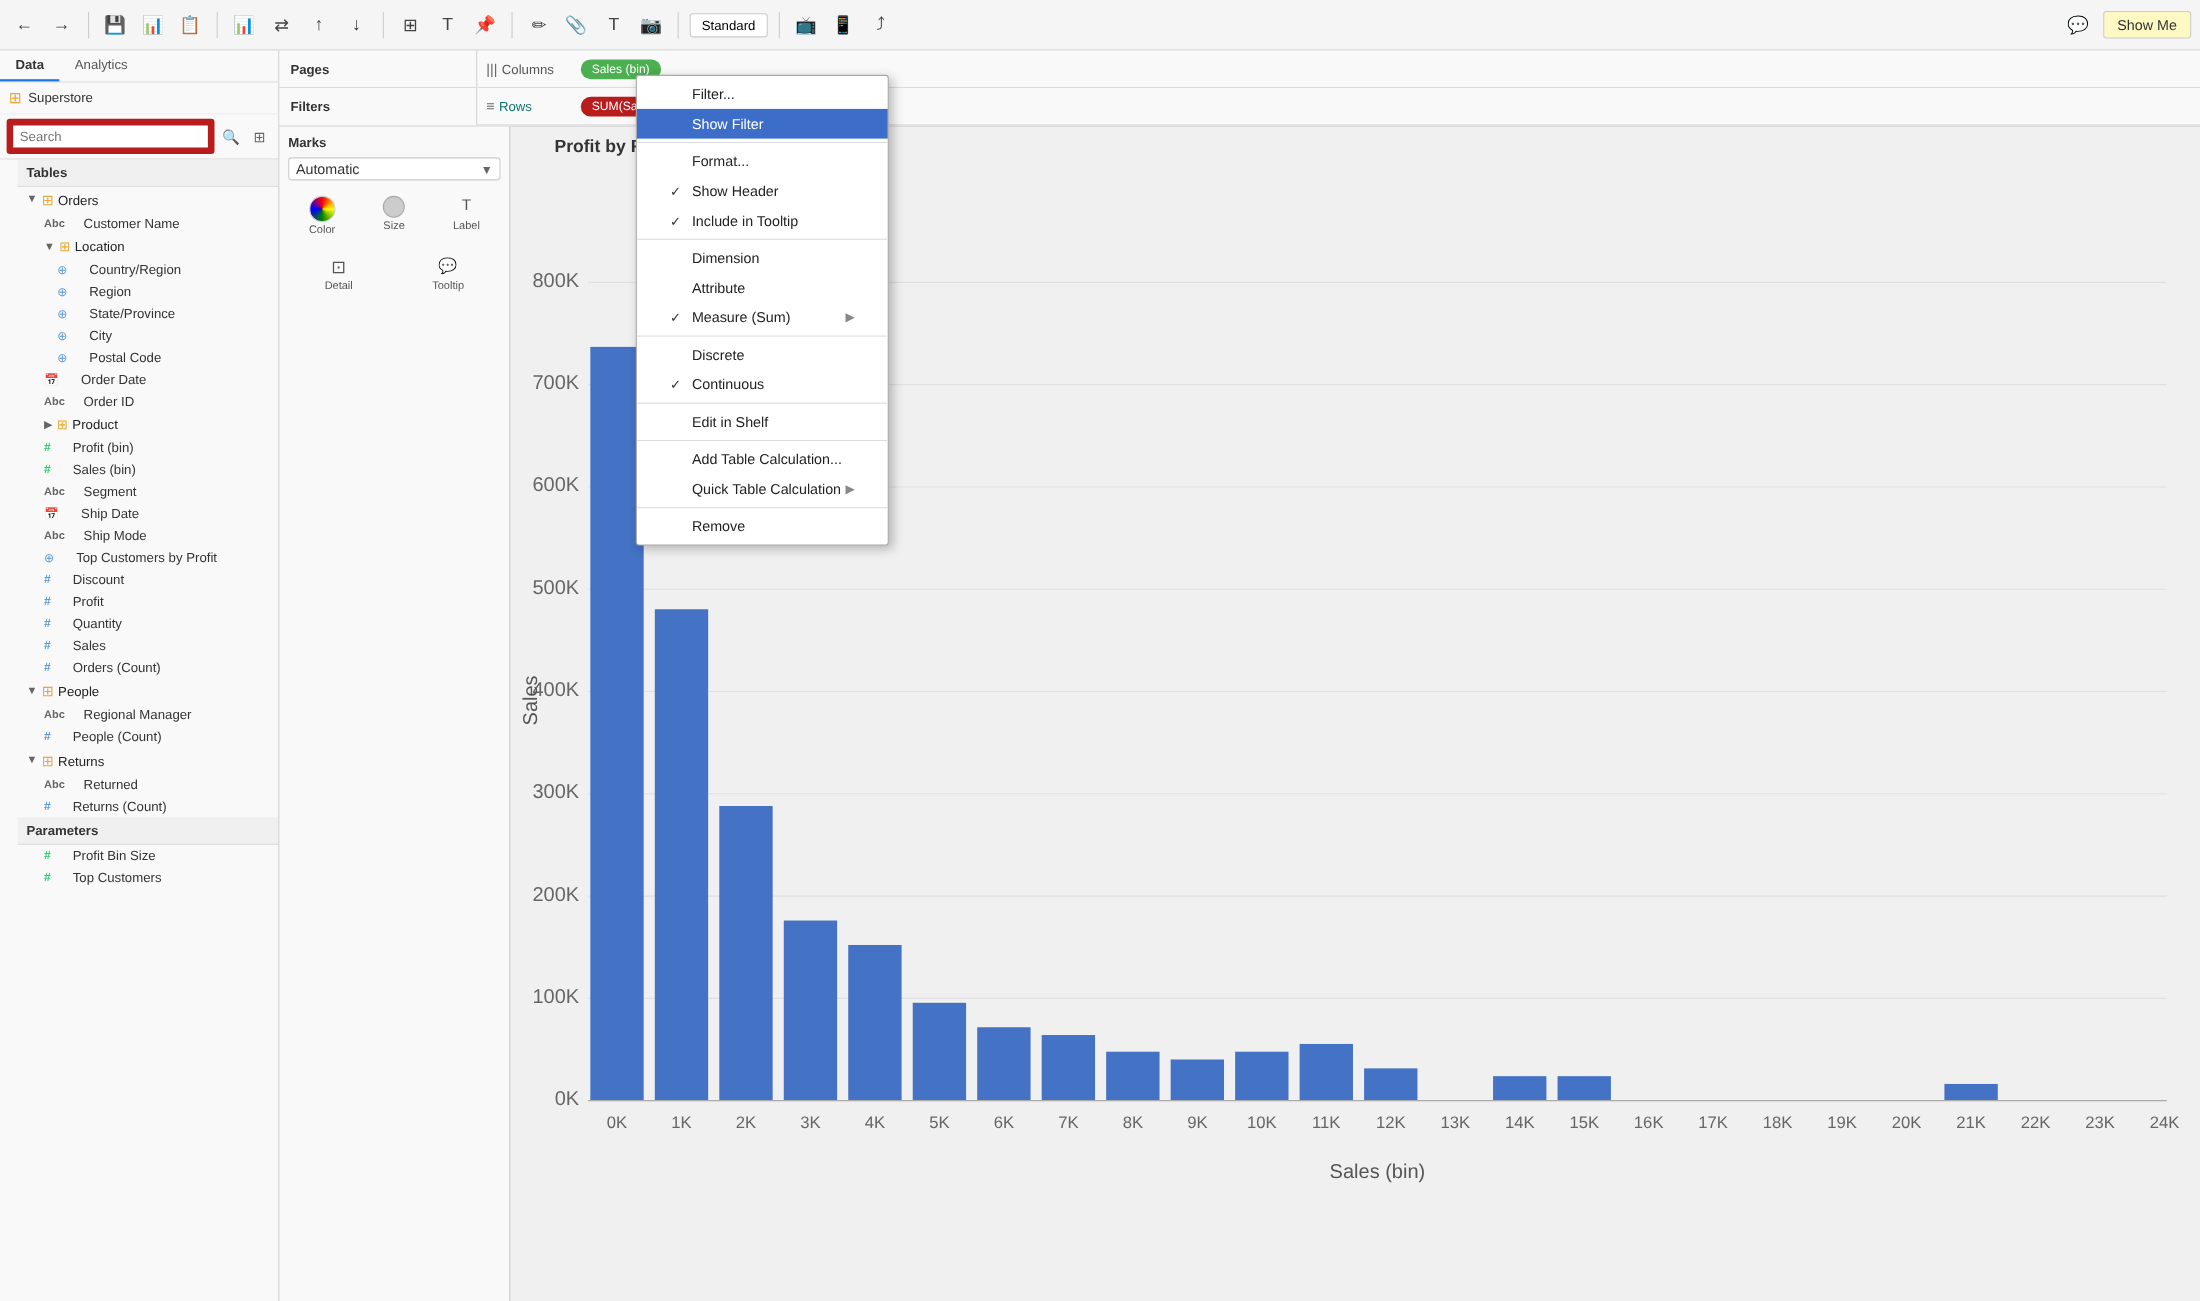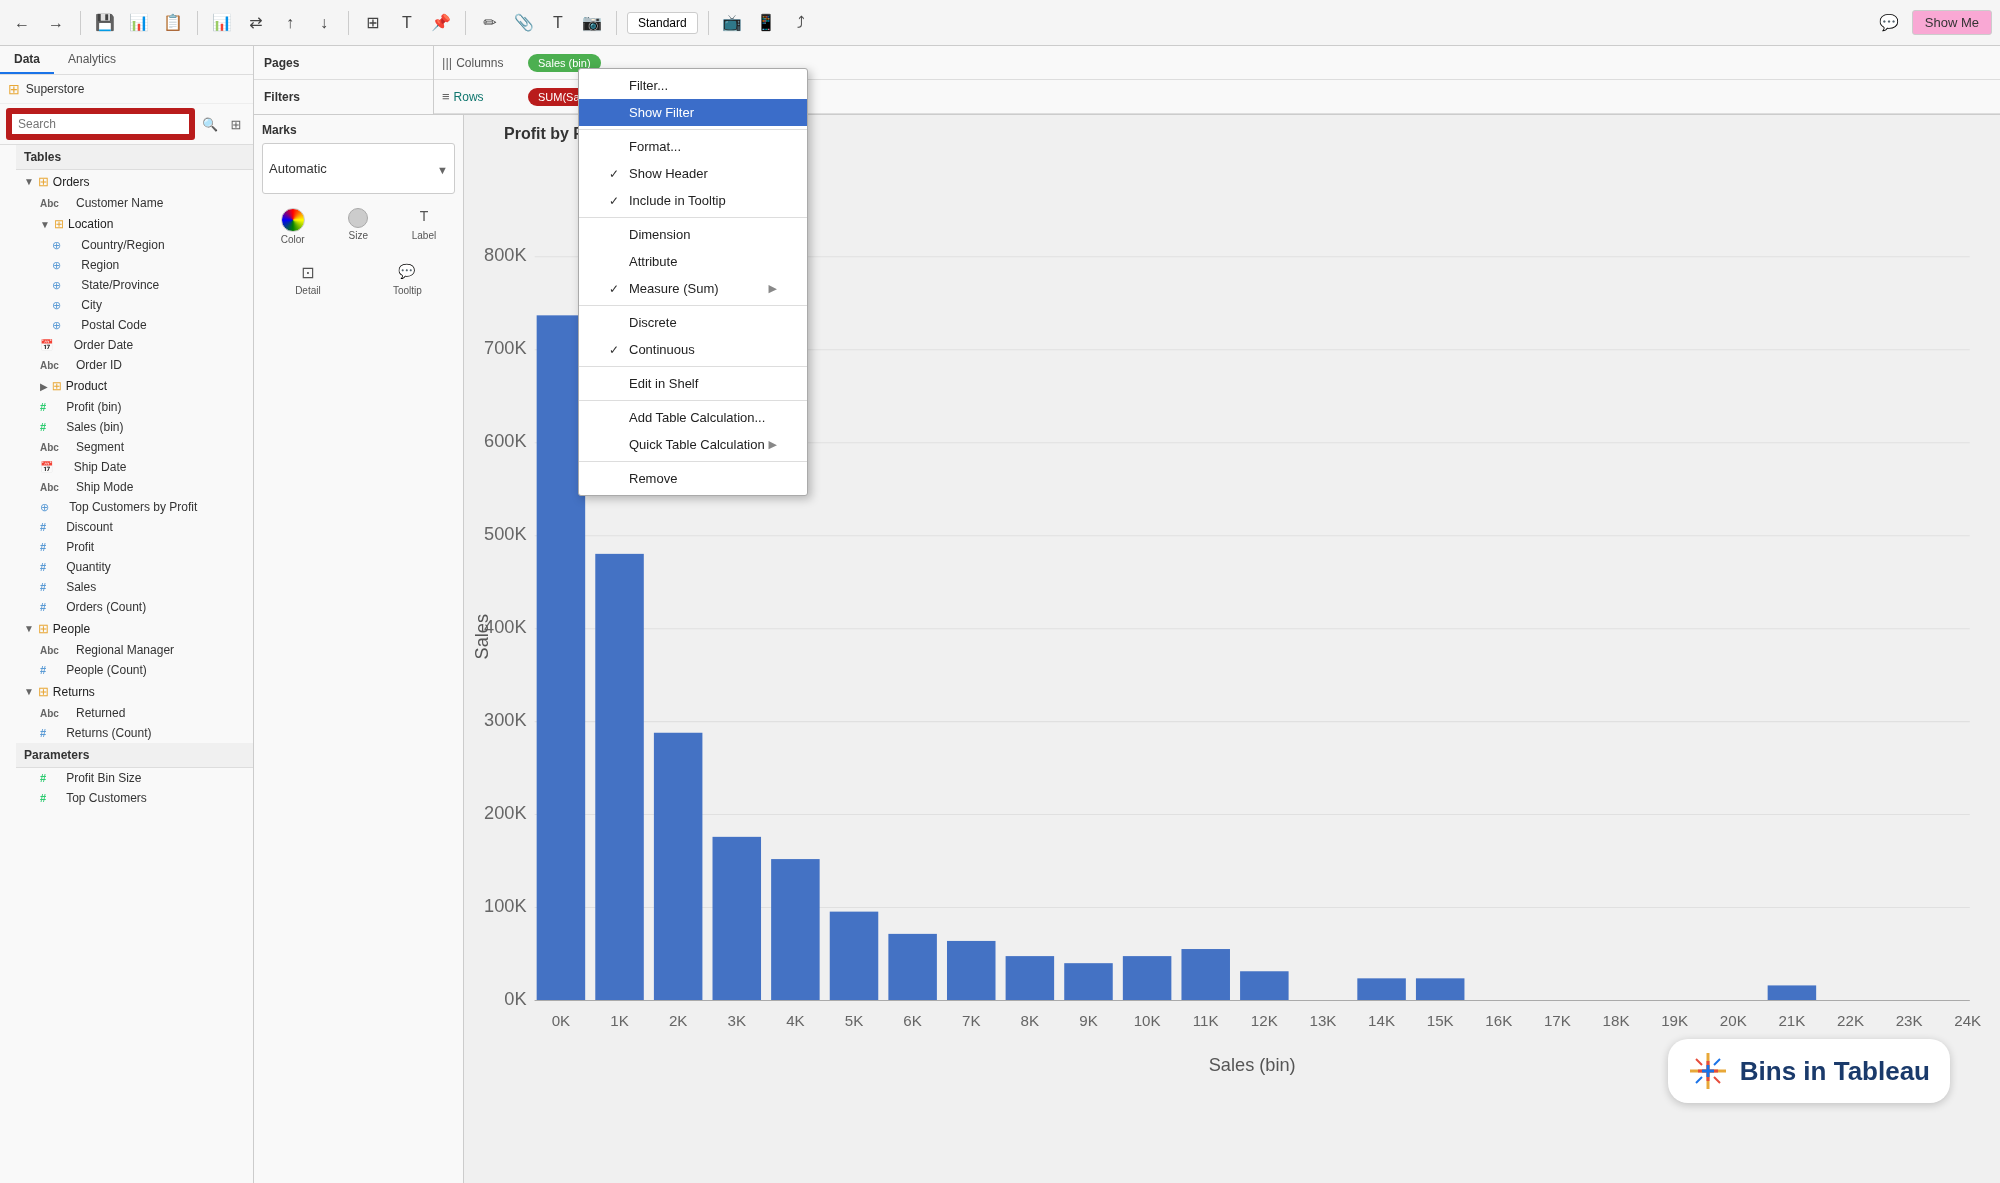--- a/index.html
+++ b/index.html
@@ -11,21 +11,21 @@
       background: #f5f5f5;
       border-bottom: 1px solid #ccc;
       display: flex;
       align-items: center;
       padding: 0 8px;
       gap: 6px;
     }
     .toolbar-icon { width: 28px; height: 28px; display: flex; align-items: center; justify-content: center; cursor: pointer; border-radius: 3px; color: #444; font-size: 16px; }
     .toolbar-sep { width: 1px; height: 24px; background: #ccc; margin: 0 4px; }
     .toolbar-right { margin-left: auto; display: flex; align-items: center; gap: 8px; }
-    .show-me-btn { background: #f9a8d4; border: 1px solid #ccc; padding: 4px 12px; border-radius: 3px; cursor: pointer; font-size: 13px; color: #333; }
+    .show-me-btn { background: #fef9c3; border: 1px solid #ccc; padding: 4px 12px; border-radius: 3px; cursor: pointer; font-size: 13px; color: #333; }
 
     
     .main-layout { display: flex; height: calc(1183px - 46px); }
 
     
     .left-panel { width: 254px; background: #f9f9f9; border-right: 1px solid #ccc; display: flex; flex-direction: column; overflow: hidden; }
     .panel-tabs { display: flex; border-bottom: 1px solid #ddd; }
     .panel-tab { padding: 6px 14px; cursor: pointer; font-size: 12px; color: #555; border-bottom: 2px solid transparent; }
     .panel-tab.active { color: #333; border-bottom: 2px solid #1a73e8; font-weight: 600; }
     .datasource-row { padding: 6px 8px; display: flex; align-items: center; gap: 6px; font-size: 12px; color: #333; border-bottom: 1px solid #eee; }
@@ -323,21 +323,21 @@
             </div>
           </div>
         </div>
       </div>
     </div>
 
     <div class="content-row">
 
       <div class="marks-panel">
         <div class="marks-title">Marks</div>
-        <div style="display:flex; align-items:flex-end; border:1px solid #ccc; border-radius:3px; padding:17px 6px; background:white; margin-bottom:10px; cursor:pointer;">
+        <div style="display:flex; align-items:flex-end; border:1px solid #ccc; border-radius:3px; padding:2px 6px; background:white; margin-bottom:10px; cursor:pointer;">
           <span style="font-size:13px; color:#333; flex:1;">Automatic</span>
           <span style="font-size:11px; color:#666;">▼</span>
         </div>
         <div class="marks-btns">
           <div class="mark-btn">
             <div style="width:24px;height:24px;border-radius:50%;background: conic-gradient(red,yellow,green,blue,red);border:1px solid #ccc;"></div>
             <span class="mark-btn-label">Color</span>
           </div>
           <div class="mark-btn">
             <div style="width:20px;height:20px;border-radius:50%;background:#ccc;border:1px solid #aaa;"></div>
@@ -449,38 +449,20 @@
             <text x="1246" y="785" text-anchor="middle" font-size="15" fill="#666">20K</text>
             <text x="1304" y="785" text-anchor="middle" font-size="15" fill="#666">21K</text>
             <text x="1362" y="785" text-anchor="middle" font-size="15" fill="#666">22K</text>
             <text x="1420" y="785" text-anchor="middle" font-size="15" fill="#666">23K</text>
             <text x="1478" y="785" text-anchor="middle" font-size="15" fill="#666">24K</text>
 
             <text x="770" y="830" text-anchor="middle" font-size="18" fill="#555">Sales (bin)</text>
           </svg>
 
           
-          <div class="watermark">
-            <div style="display:flex;flex-direction:column;align-items:center;">
-              <svg width="40" height="40" viewBox="0 0 40 40">
-                <line x1="20" y1="2" x2="20" y2="38" stroke="#e8a838" stroke-width="3"></line>
-                <line x1="2" y1="20" x2="38" y2="20" stroke="#e8a838" stroke-width="3"></line>
-                <line x1="20" y1="10" x2="20" y2="30" stroke="#e74c3c" stroke-width="3"></line>
-                <line x1="10" y1="20" x2="30" y2="20" stroke="#e74c3c" stroke-width="3"></line>
-                <line x1="20" y1="14" x2="20" y2="26" stroke="#1a73e8" stroke-width="3"></line>
-                <line x1="14" y1="20" x2="26" y2="20" stroke="#1a73e8" stroke-width="3"></line>
-
-                <line x1="8" y1="8" x2="14" y2="14" stroke="#e74c3c" stroke-width="2"></line>
-                <line x1="26" y1="26" x2="32" y2="32" stroke="#e74c3c" stroke-width="2"></line>
-                <line x1="8" y1="32" x2="14" y2="26" stroke="#1a73e8" stroke-width="2"></line>
-                <line x1="26" y1="14" x2="32" y2="8" stroke="#1a73e8" stroke-width="2"></line>
-              </svg>
-            </div>
-            <span class="watermark-text">Bins in Tableau</span>
-          </div>
         </div>
       </div>
     </div>
   </div>
 </div>
 
 <div class="context-menu">
 
   <div class="ctx-item">
     <div class="ctx-item-left">

